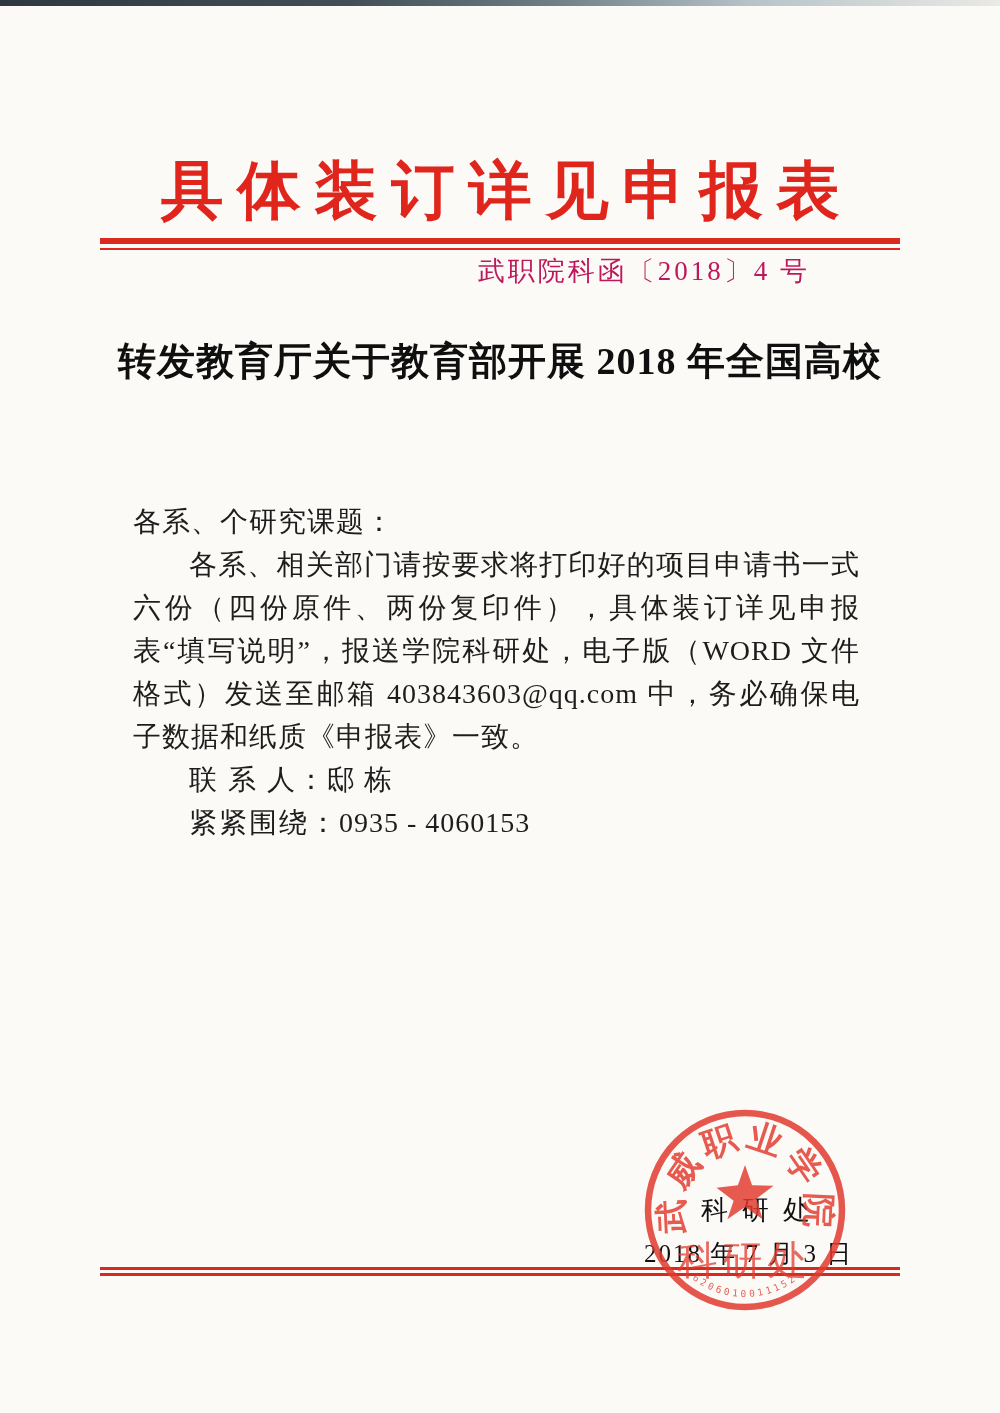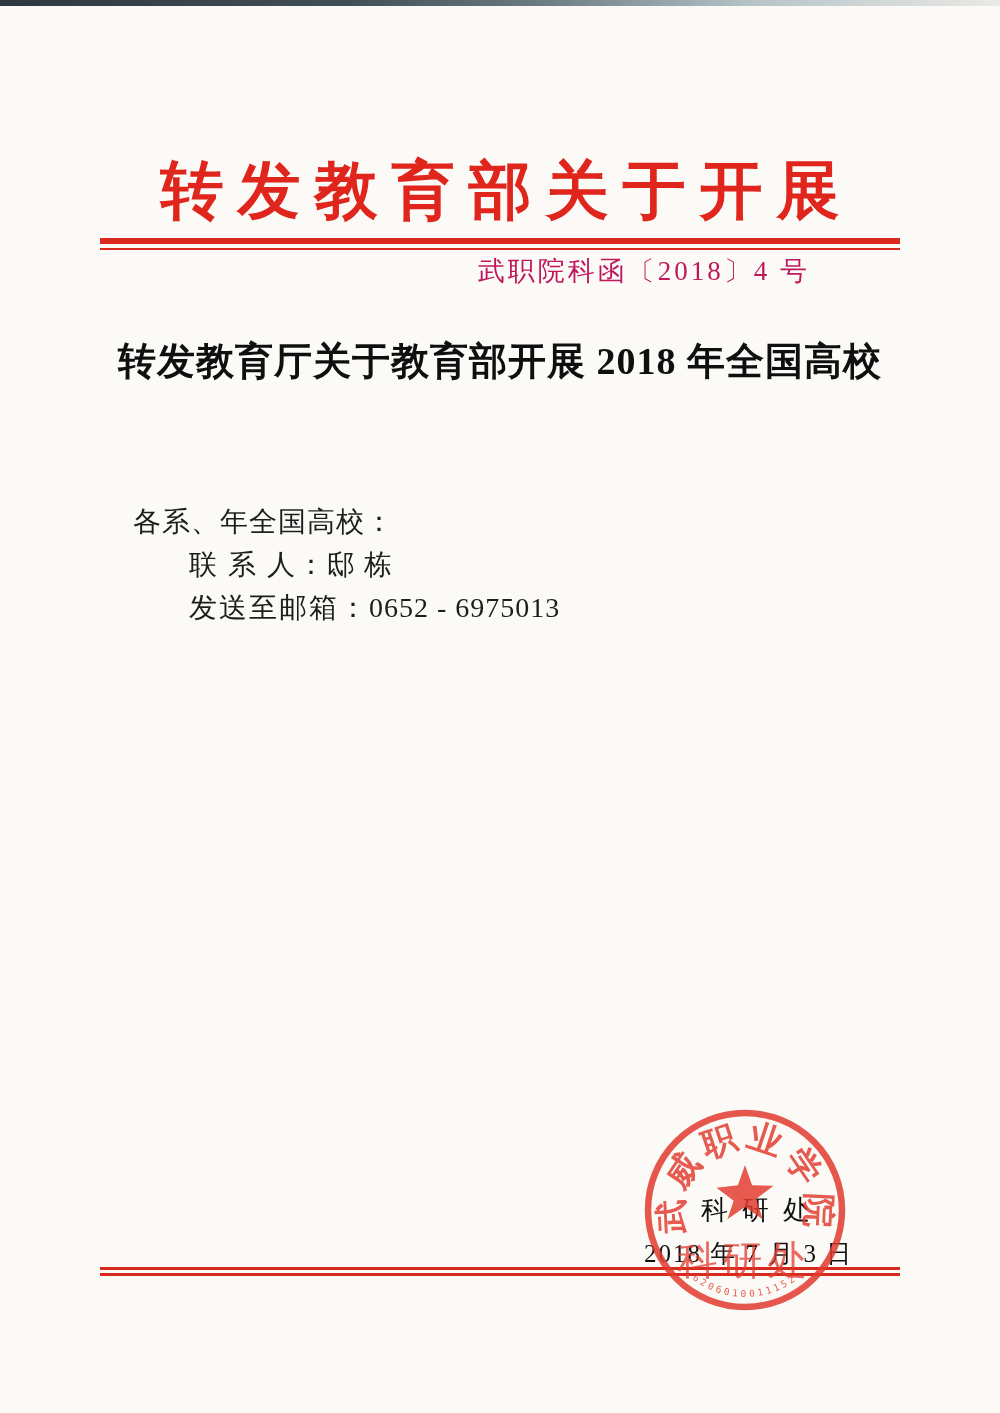--- a/index.html
+++ b/index.html
@@ -67,37 +67,38 @@
     position:absolute; left:613px; top:1078px;
     width:264px; height:264px;
     opacity:.92;
   }
 </style>
 </head>
 <body>
 
 <div class="scan-edge"></div>
 
-<div class="org-name">转发教育部关于开展</div>
+<div class="org-name">具体装订详见申报表</div>
 
 <div class="header-rule">
   <div class="thick"></div>
   <div class="thin"></div>
 </div>
 
 <div class="doc-number">武职院科函〔2018〕4 号</div>
 
 <div class="title">
   <div>转发教育厅关于教育部开展 2018 年全国高校</div>
 </div>
 
 <div class="body-text">
-  <p class="salutation">各系、年全国高校：</p>
+  <p class="salutation">各系、个研究课题：</p>
+  <p class="para">各系、相关部门请按要求将打印好的项目申请书一式六份（四份原件、两份复印件），具体装订详见申报表“填写说明”，报送学院科研处，电子版（WORD 文件格式）发送至邮箱 403843603@qq.com 中，务必确保电子数据和纸质《申报表》一致。</p>
   <p class="contact"><span class="label">联 系 人：</span><span>邸 栋</span></p>
-  <p class="contact"><span class="label">发送至邮箱：</span><span>0652 - 6975013</span></p>
+  <p class="contact"><span class="label">紧紧围绕：</span><span>0935 - 4060153</span></p>
 </div>
 
 <div class="sig-dept">科研处</div>
 <div class="sig-date">2018 年 7 月 3 日</div>
 
 <div class="footer-rule">
   <div class="l1"></div>
   <div class="l2"></div>
 </div>
 

